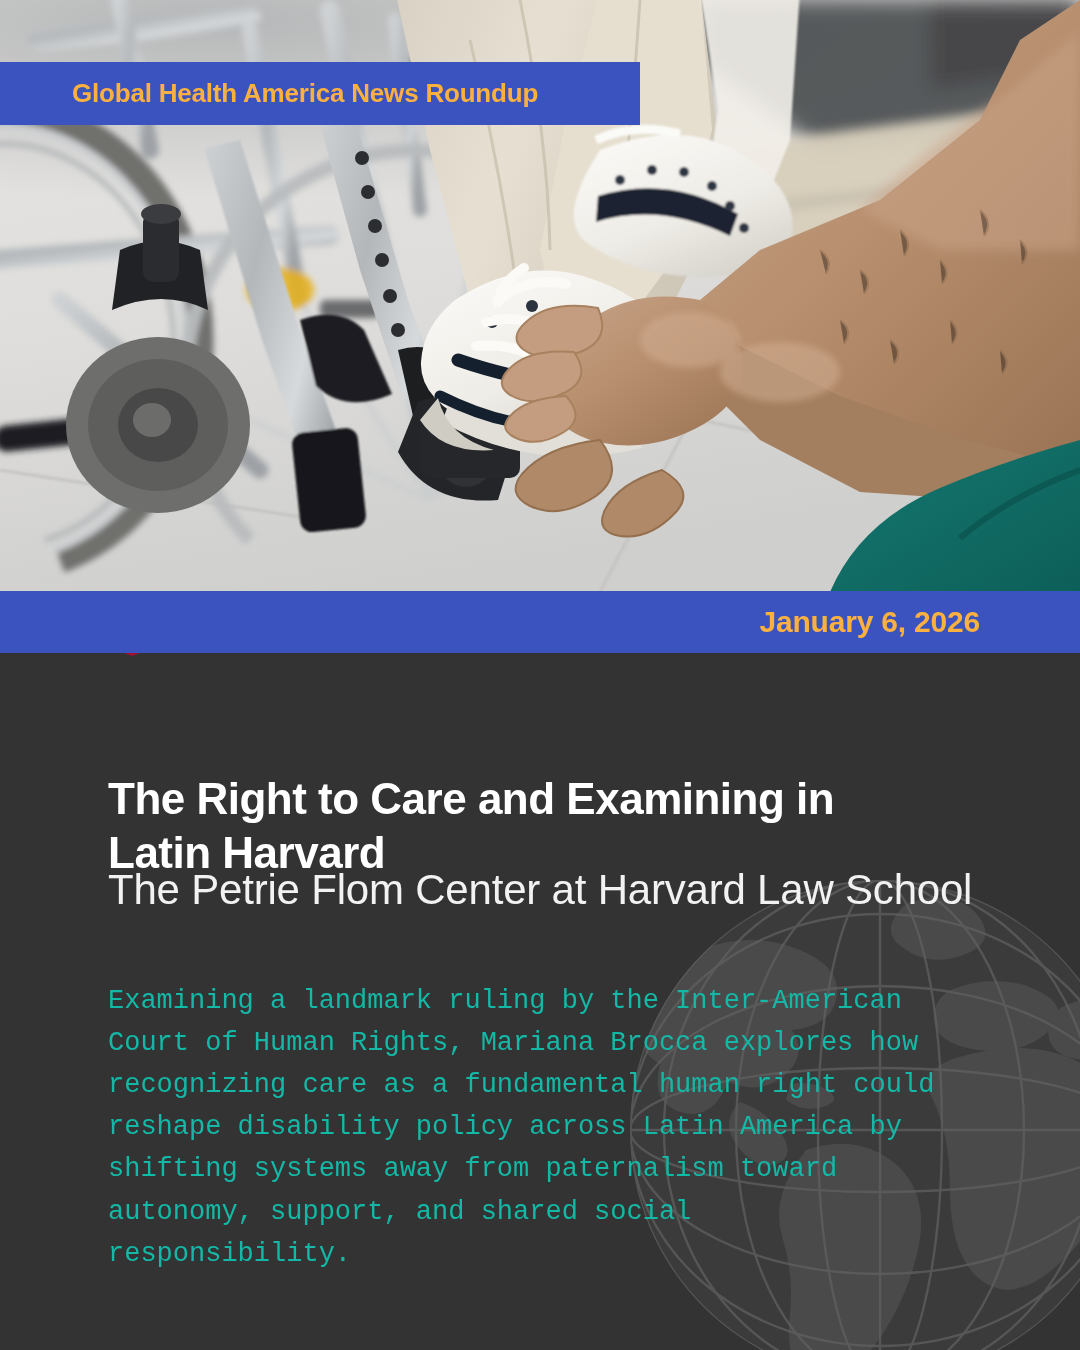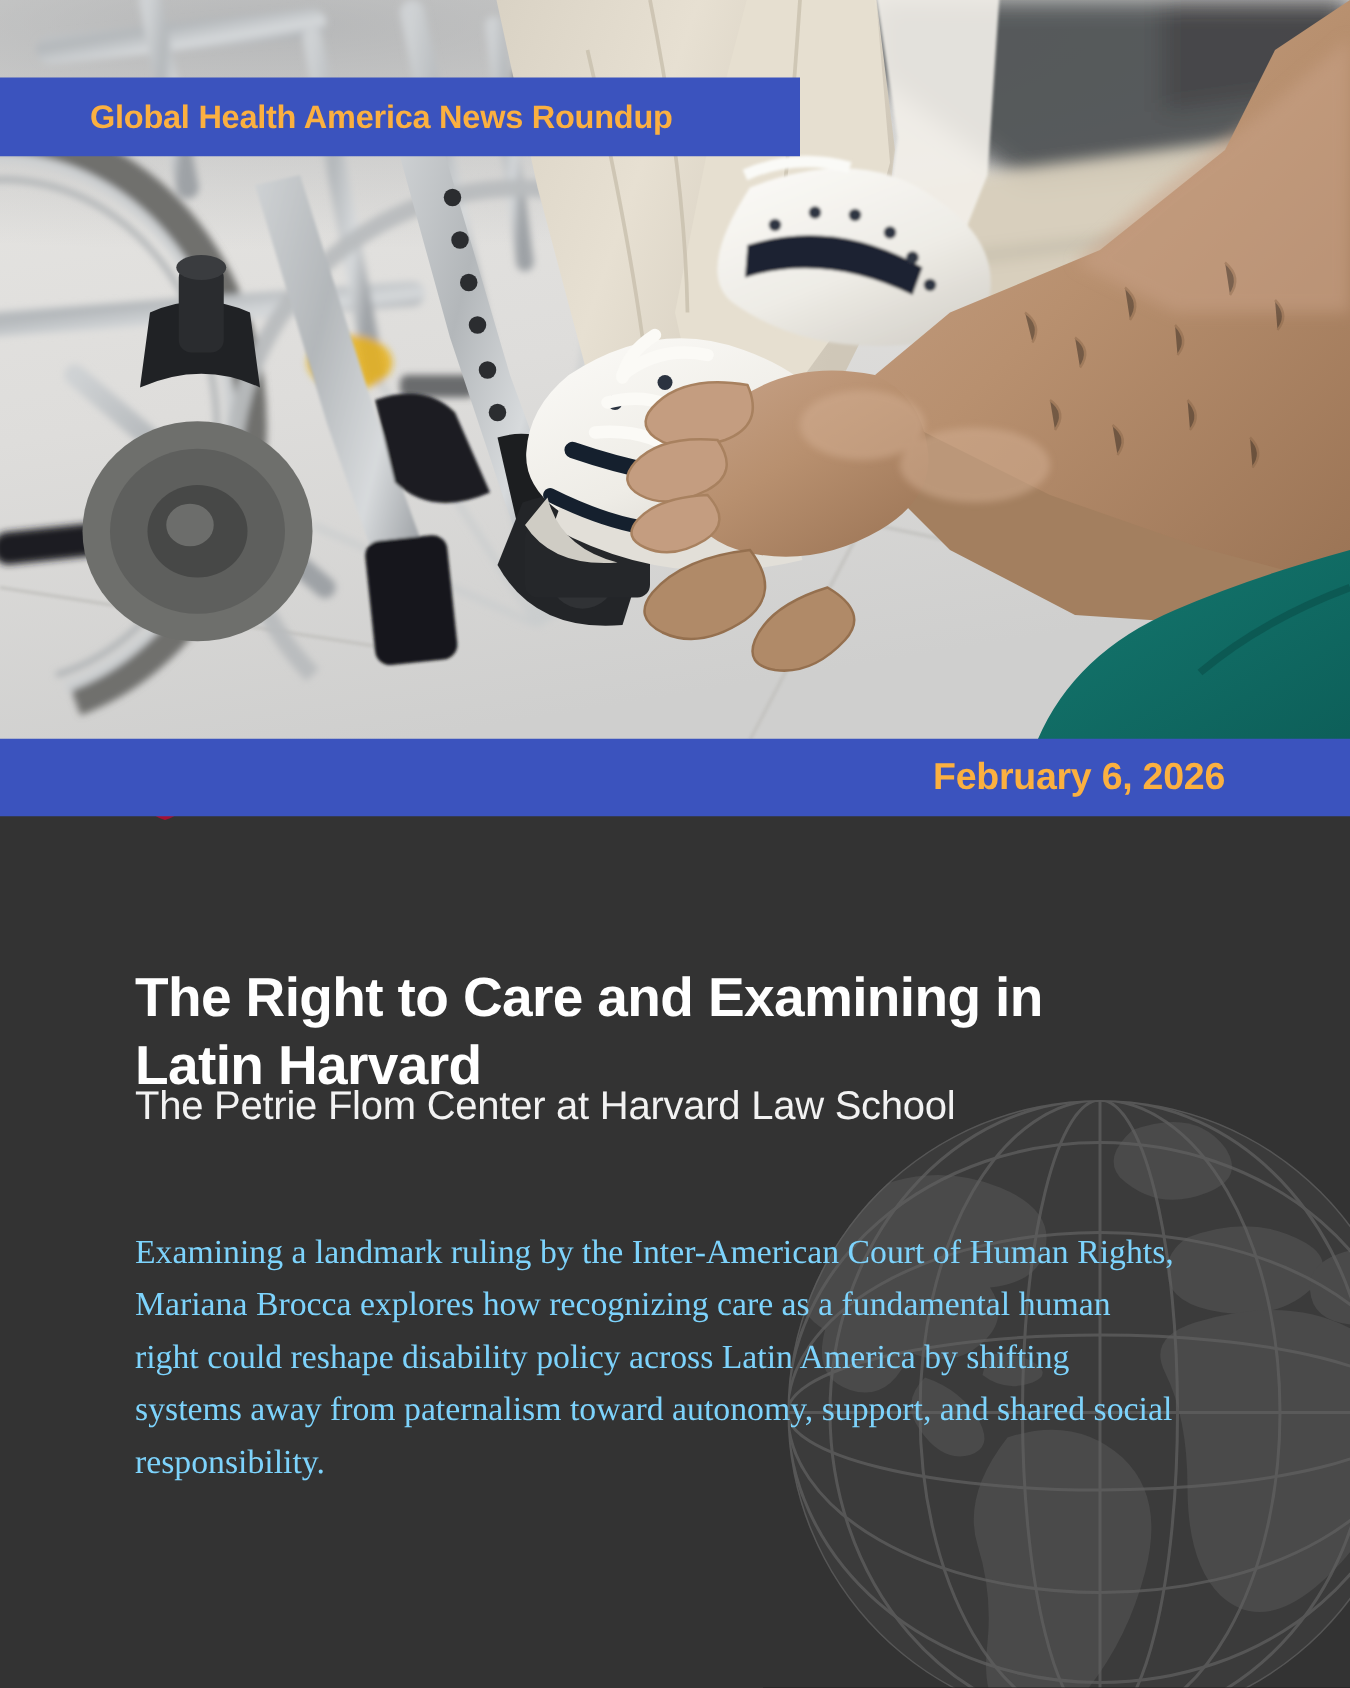--- a/index.html
+++ b/index.html
@@ -101,31 +101,31 @@
     line-height: 1.22;
     letter-spacing: -0.5px;
   }
   .headline .l2 { display: block; }
   .subtitle {
     position: absolute;
     left: 108px;
     top: 213px;
     width: 880px;
     color: #f2f2f2;
-    font-size: 32px;
+    font-size: 42px;
     font-weight: 500;
     letter-spacing: -0.2px;
   }
   .summary {
     position: absolute;
     left: 108px;
     top: 300px;
     width: 832px;
-    color: #7dd3fc;
-    font-family: Liberation Serif, serif;
+    color: #14b8a6;
+    font-family: Liberation Mono, monospace;
     font-size: 27px;
     line-height: 1.56;
   }
 
   
   .logo {
     position: absolute;
     left: 110px;
     top: 606px;
     display: flex;
@@ -390,21 +390,21 @@
       <path d="M1080 440 L1080 592 L830 592 q 30 -70 110 -104 q 60 -26 140 -48 Z" fill="url(#scrubG)"></path>
       <path d="M1080 470 q -70 26 -120 68" stroke="#0a4f4a" stroke-width="6" fill="none" opacity="0.6"></path>
     </svg>
   </div>
 
   <div class="banner-top">
     <span class="banner-top-label">Global Health America News Roundup</span>
   </div>
 
   <div class="banner-date">
-    <span class="banner-date-label">February 6, 2026</span>
+    <span class="banner-date-label">January 6, 2026</span>
   </div>
 
   <svg class="globe" viewBox="0 0 520 520">
     <defs>
       <clipPath id="globeClip">
           <circle cx="260" cy="260" r="250"></circle>
         </clipPath>
     </defs>
     <circle cx="260" cy="260" r="250" fill="#3b3b3b"></circle>
     <g clip-path="url(#globeClip)">

